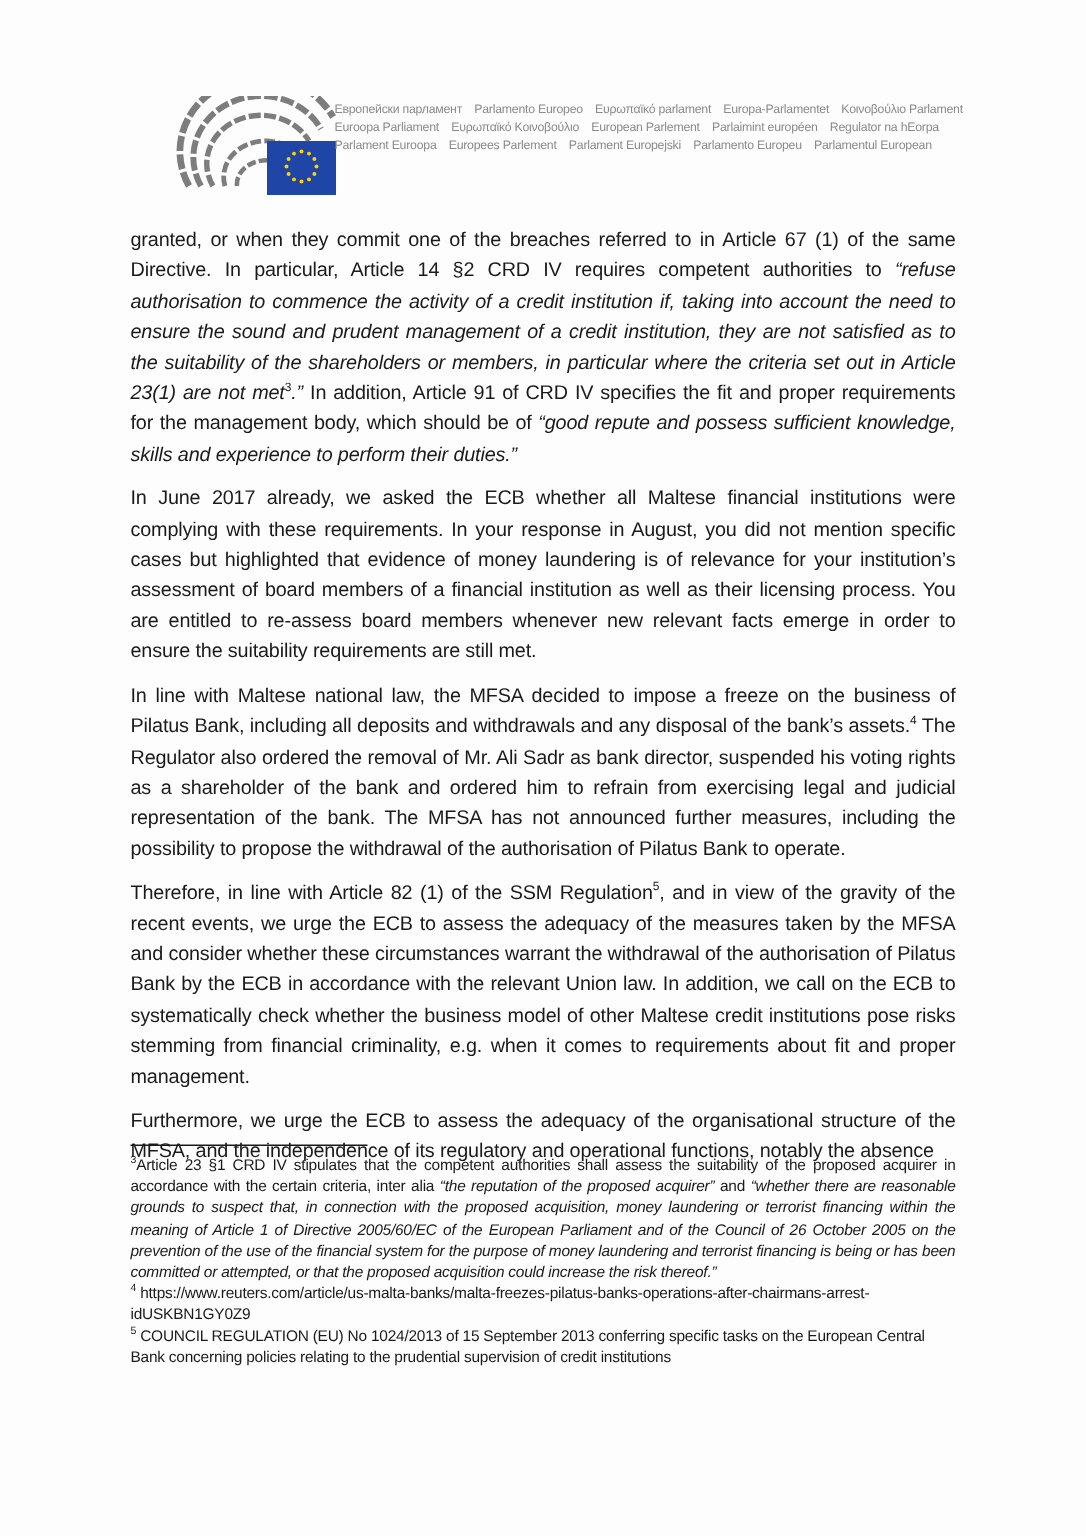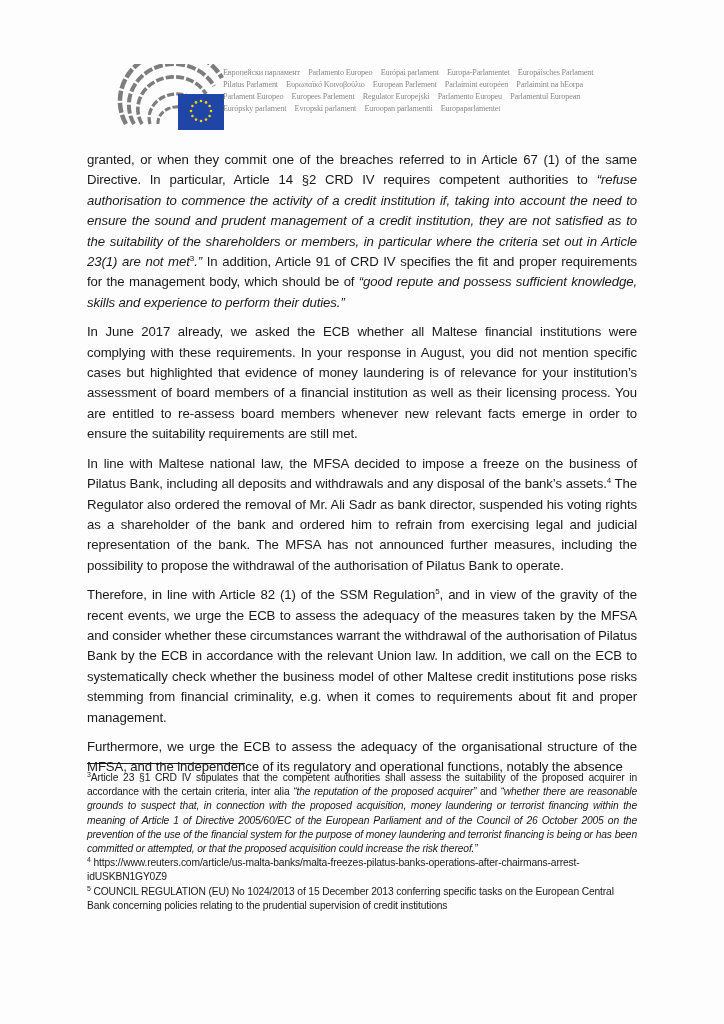--- a/index.html
+++ b/index.html
@@ -41,21 +41,21 @@
       left: 109px;
       top: 3px;
       width: 420px;
       font-family: "Liberation Sans", sans-serif;
       font-size: 8.2px;
       line-height: 12px;
       color: #8a8a8a;
       white-space: nowrap;
       letter-spacing: -0.15px;
     }
-    .langs .row span { margin-right: 6px; font-family: Liberation Serif, serif; }
+    .langs .row span { margin-right: 6px; }
 
     
     .body {
       position: absolute;
       left: 87px;
       top: 150px;
       width: 550px;
       font-family: "Liberation Sans", sans-serif;
       font-size: 13.2px;
       line-height: 20.4px;
@@ -127,43 +127,37 @@
         <circle cx="78.4" cy="52" r="1.3"></circle>
         <circle cx="77" cy="47" r="1.3"></circle>
         <circle cx="78.4" cy="42" r="1.3"></circle>
         <circle cx="82" cy="38.4" r="1.3"></circle>
       </g>
     </svg>
     <div class="langs">
       <div class="row">
         <span>Европейски парламент</span>
         <span>Parlamento Europeo</span>
-        <span>Európai parlament</span>
+        <span>Ευρωπαϊκό parlament</span>
         <span>Europa-Parlamentet</span>
-        <span>Europäisches Parlament</span>
+        <span>Κοινοβούλιο Parlament</span>
       </div>
       <div class="row">
-        <span>Pilatus Parlament</span>
+        <span>Euroopa Parliament</span>
         <span>Ευρωπαϊκό Κοινοβούλιο</span>
         <span>European Parlement</span>
         <span>Parlaimint européen</span>
-        <span>Parlaimint na hEorpa</span>
+        <span>Regulator na hEorpa</span>
       </div>
       <div class="row">
-        <span>Parlament Europeo</span>
+        <span>Parlament Euroopa</span>
         <span>Europees Parlement</span>
-        <span>Regulator Europejski</span>
+        <span>Parlament Europejski</span>
         <span>Parlamento Europeu</span>
         <span>Parlamentul European</span>
-      </div>
-      <div class="row">
-        <span>Európsky parlament</span>
-        <span>Evropski parlament</span>
-        <span>Euroopan parlamentti</span>
-        <span>Europaparlamentet</span>
       </div>
     </div>
   </div>
 
   <div class="body">
     <p class="para"><span>granted, or when they commit one of the breaches referred to in Article 67 (1) of the same Directive. In particular, Article 14 §2 CRD IV requires competent authorities to </span><i>“refuse authorisation to commence the activity of a credit institution if, taking into account the need to ensure the sound and prudent management of a credit institution, they are not satisfied as to the suitability of the shareholders or members, in particular where the criteria set out in Article 23(1) are not met</i><sup>3</sup><i>.”</i><span> In addition, Article 91 of CRD IV specifies the fit and proper requirements for the management body, which should be of </span><i>“good repute and possess sufficient knowledge, skills and experience to perform their duties.”</i></p>
 
     <p class="para">In June 2017 already, we asked the ECB whether all Maltese financial institutions were complying with these requirements. In your response in August, you did not mention specific cases but highlighted that evidence of money laundering is of relevance for your institution’s assessment of board members of a financial institution as well as their licensing process. You are entitled to re-assess board members whenever new relevant facts emerge in order to ensure the suitability requirements are still met.</p>
 
     <p class="para"><span>In line with Maltese national law, the MFSA decided to impose a freeze on the business of Pilatus Bank, including all deposits and withdrawals and any disposal of the bank’s assets.</span><sup>4</sup><span> The Regulator also ordered the removal of Mr. Ali Sadr as bank director, suspended his voting rights as a shareholder of the bank and ordered him to refrain from exercising legal and judicial representation of the bank. The MFSA has not announced further measures, including the possibility to propose the withdrawal of the authorisation of Pilatus Bank to operate.</span></p>
@@ -171,16 +165,16 @@
     <p class="para"><span>Therefore, in line with Article 82 (1) of the SSM Regulation</span><sup>5</sup><span>, and in view of the gravity of the recent events, we urge the ECB to assess the adequacy of the measures taken by the MFSA and consider whether these circumstances warrant the withdrawal of the authorisation of Pilatus Bank by the ECB in accordance with the relevant Union law. In addition, we call on the ECB to systematically check whether the business model of other Maltese credit institutions pose risks stemming from financial criminality, e.g. when it comes to requirements about fit and proper management.</span></p>
 
     <p class="para">Furthermore, we urge the ECB to assess the adequacy of the organisational structure of the MFSA, and the independence of its regulatory and operational functions, notably the absence</p>
   </div>
 
   <div class="rule"></div>
 
   <div class="footnotes">
     <p class="fn"><sup>3</sup><span>Article 23 §1 CRD IV stipulates that the competent authorities shall assess the suitability of the proposed acquirer in accordance with the certain criteria, inter alia </span><i>“the reputation of the proposed acquirer”</i><span> and </span><i>“whether there are reasonable grounds to suspect that, in connection with the proposed acquisition, money laundering or terrorist financing within the meaning of Article 1 of Directive 2005/60/EC of the European Parliament and of the Council of 26 October 2005 on the prevention of the use of the financial system for the purpose of money laundering and terrorist financing is being or has been committed or attempted, or that the proposed acquisition could increase the risk thereof.”</i></p>
     <p class="fn left"><sup>4</sup><span> https://www.reuters.com/article/us-malta-banks/malta-freezes-pilatus-banks-operations-after-chairmans-arrest-idUSKBN1GY0Z9</span></p>
-    <p class="fn left"><sup>5</sup><span> COUNCIL REGULATION (EU) No 1024/2013 of 15 December 2013 conferring specific tasks on the European Central Bank concerning policies relating to the prudential supervision of credit institutions</span></p>
+    <p class="fn left"><sup>5</sup><span> COUNCIL REGULATION (EU) No 1024/2013 of 15 September 2013 conferring specific tasks on the European Central Bank concerning policies relating to the prudential supervision of credit institutions</span></p>
   </div>
 
 </div>
 
 </body></html>

